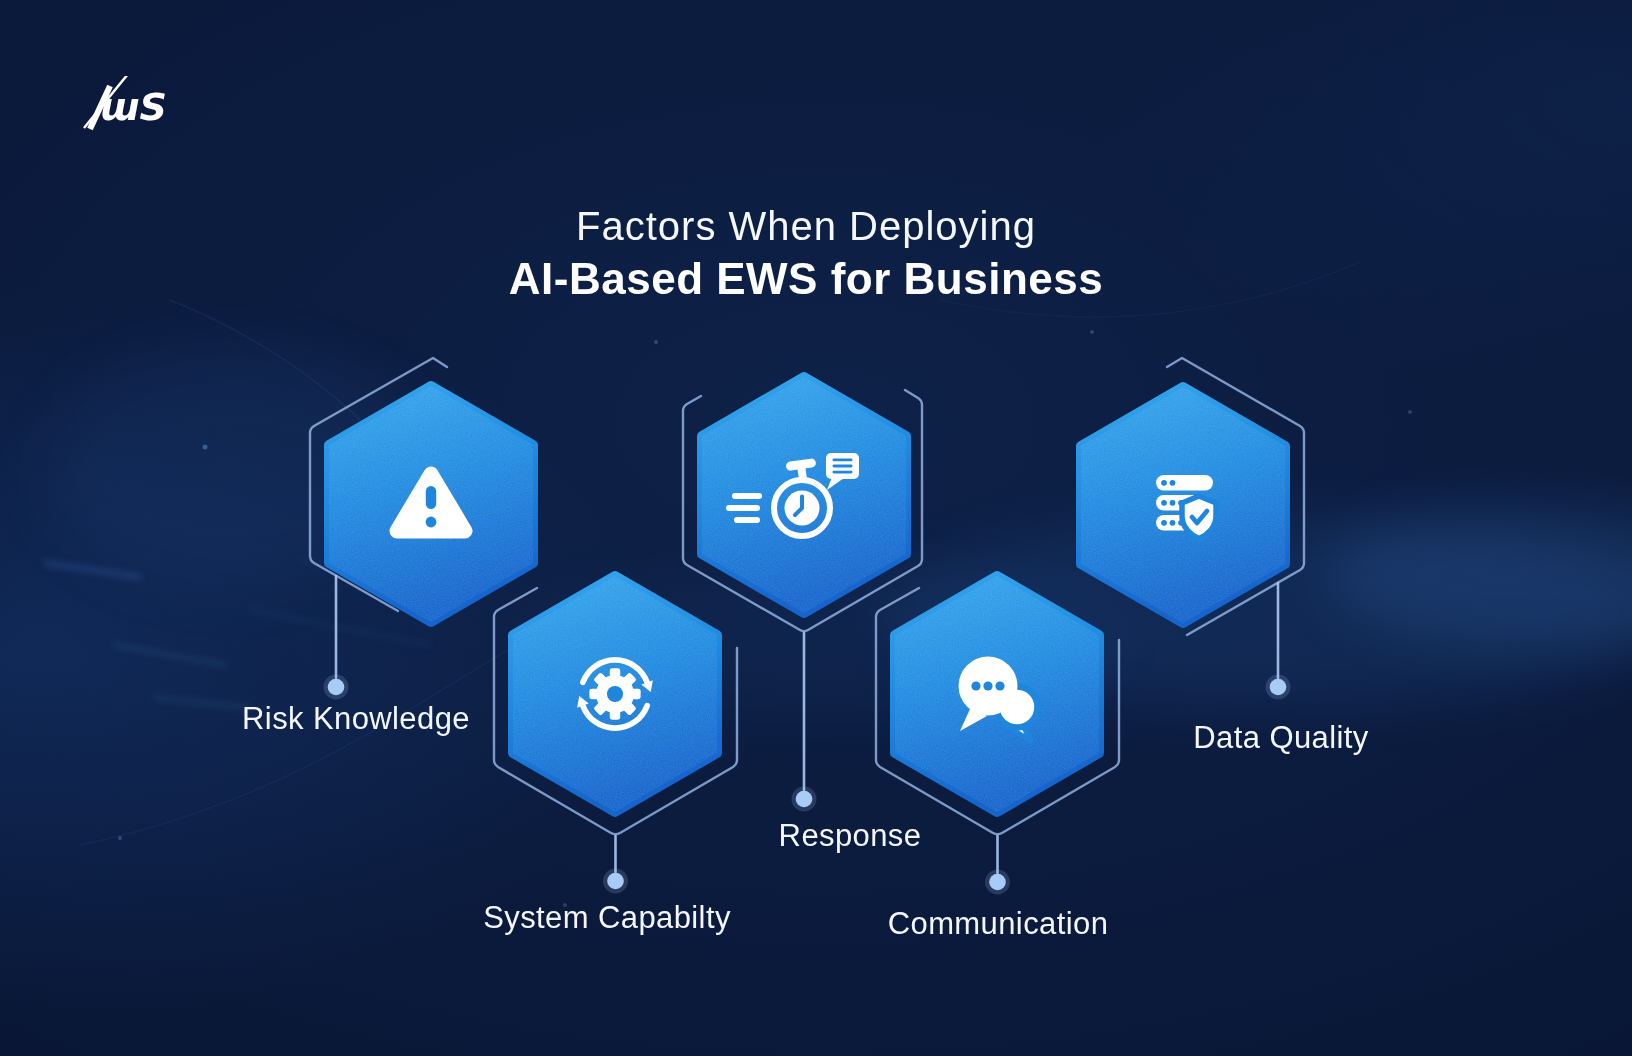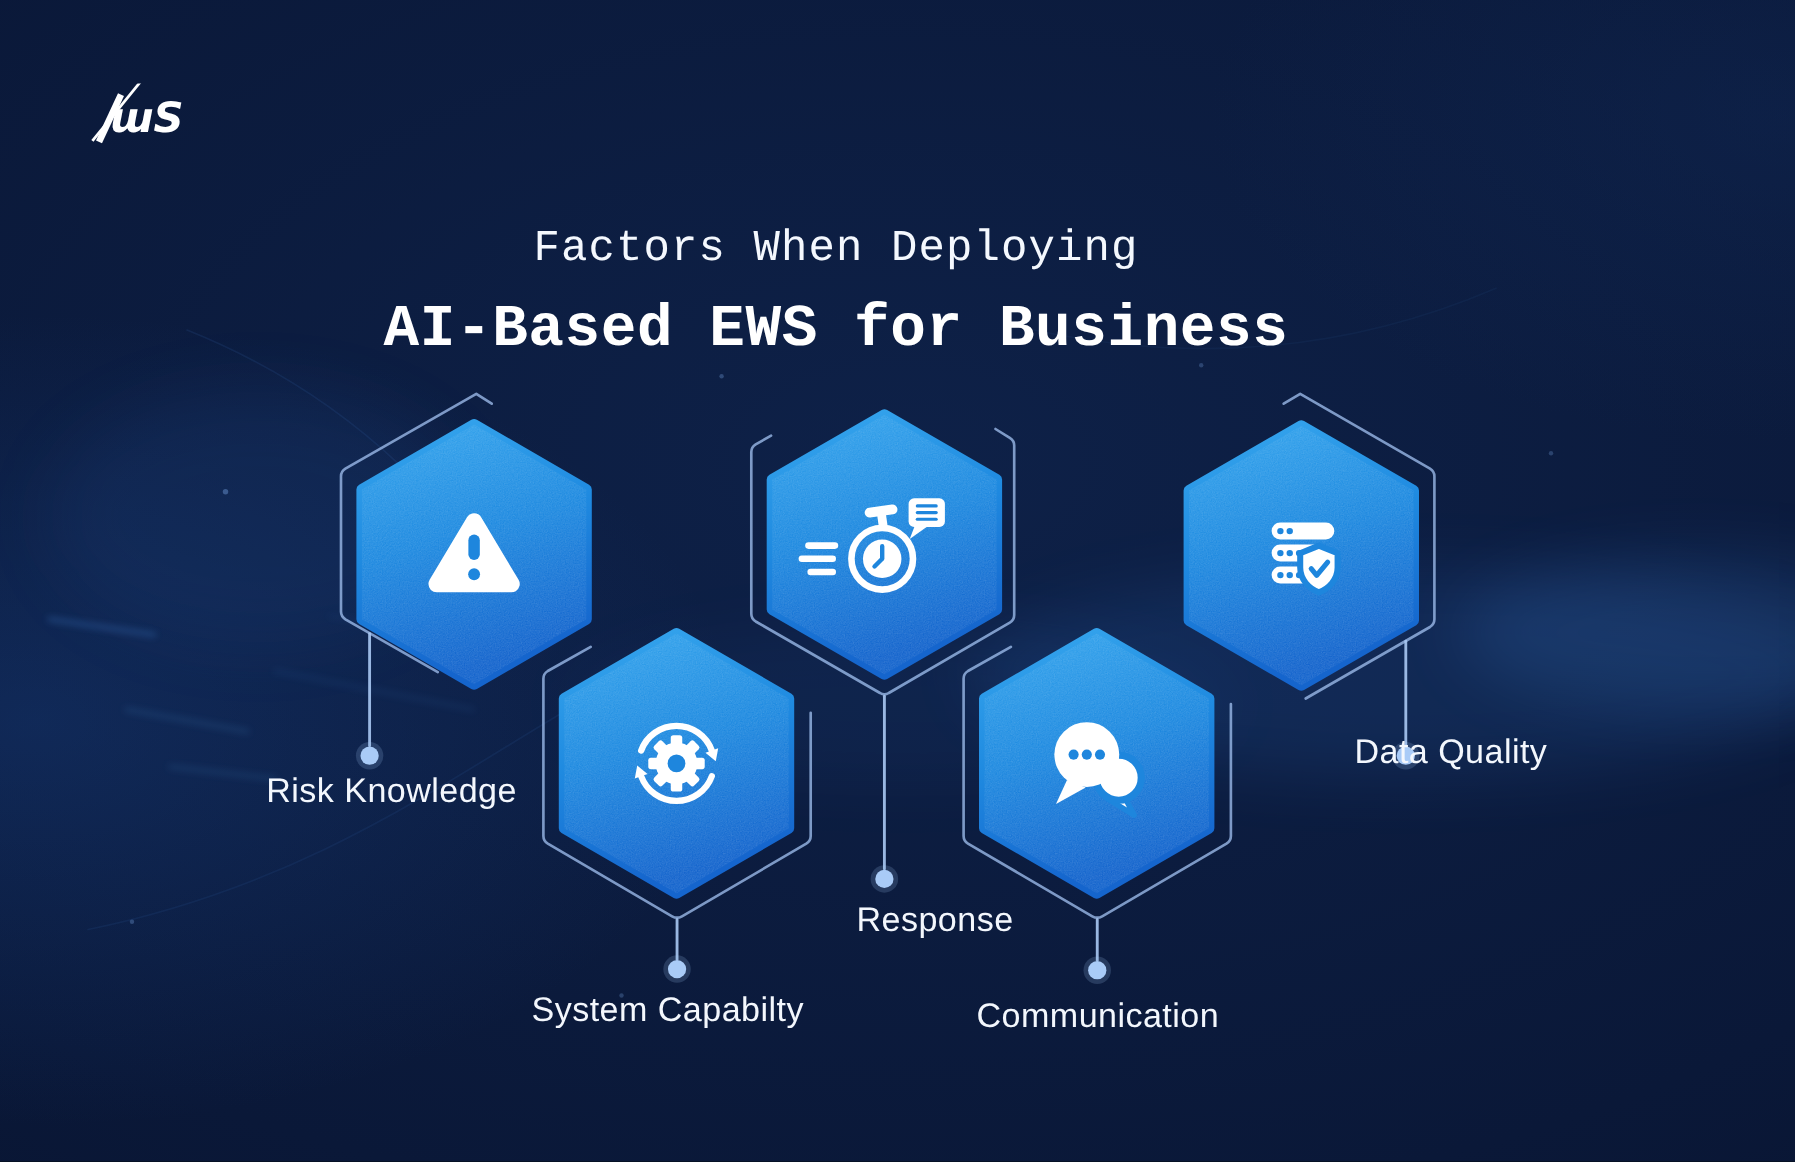--- a/index.html
+++ b/index.html
@@ -8,32 +8,32 @@
     font-family:"Liberation Sans",sans-serif;
     background:
       radial-gradient(55% 50% at 2% 62%, rgba(30,80,160,0.28), rgba(30,80,160,0) 70%),
       radial-gradient(45% 40% at 98% 10%, rgba(18,44,92,0.35), rgba(18,44,92,0) 70%),
       radial-gradient(140% 125% at 50% 40%, #0e2148 0%, #0a1838 52%, #060f27 100%);
     padding-left: 20px;
   }
   .scene{position:absolute;left:0;top:0;}
   .logo{position:absolute;left:70px;top:76px;width:140px;height:70px;}
   .logo text{font-family:"DejaVu Sans",sans-serif;font-style:italic;font-weight:700;font-size:38px;fill:#ffffff;}
-  .title-block{position:absolute;left:760px;top:204px;transform:translateX(-50%);text-align:center;white-space:nowrap;font-family:Liberation Mono, monospace;}
+  .title-block{position:absolute;left:806px;top:204px;transform:translateX(-50%);text-align:center;white-space:nowrap;}
   .title-eyebrow{font-size:40px;font-weight:400;letter-spacing:1px;color:#f4f8fe;}
-  .title-heading{margin-top:21px;font-size:54px;font-weight:700;letter-spacing:.5px;color:#ffffff;}
+  .title-heading{margin-top:5px;font-size:44px;font-weight:700;letter-spacing:.5px;color:#ffffff;}
   .factor-label{
     position:absolute;transform:translateX(-50%);white-space:nowrap;
     font-size:31px;font-weight:400;letter-spacing:.4px;color:#f3f7fd;
   }
   .lbl-0{left:356px;top:701px;}
   .lbl-1{left:607px;top:900px;}
   .lbl-2{left:850px;top:818px;}
   .lbl-3{left:998px;top:906px;}
-  .lbl-4{left:1281px;top:666px;margin-left:38px;}
+  .lbl-4{left:1281px;top:720px;}
 </style>
 </head>
 <body>
 
 <div class="canvas">
 
   <svg class="scene" width="1632" height="1056" viewBox="0 0 1632 1056">
     <defs>
       <linearGradient id="hexfill" x1="0" y1="0" x2="0.25" y2="1">
         <stop offset="0" stop-color="#37a7ee"></stop>

